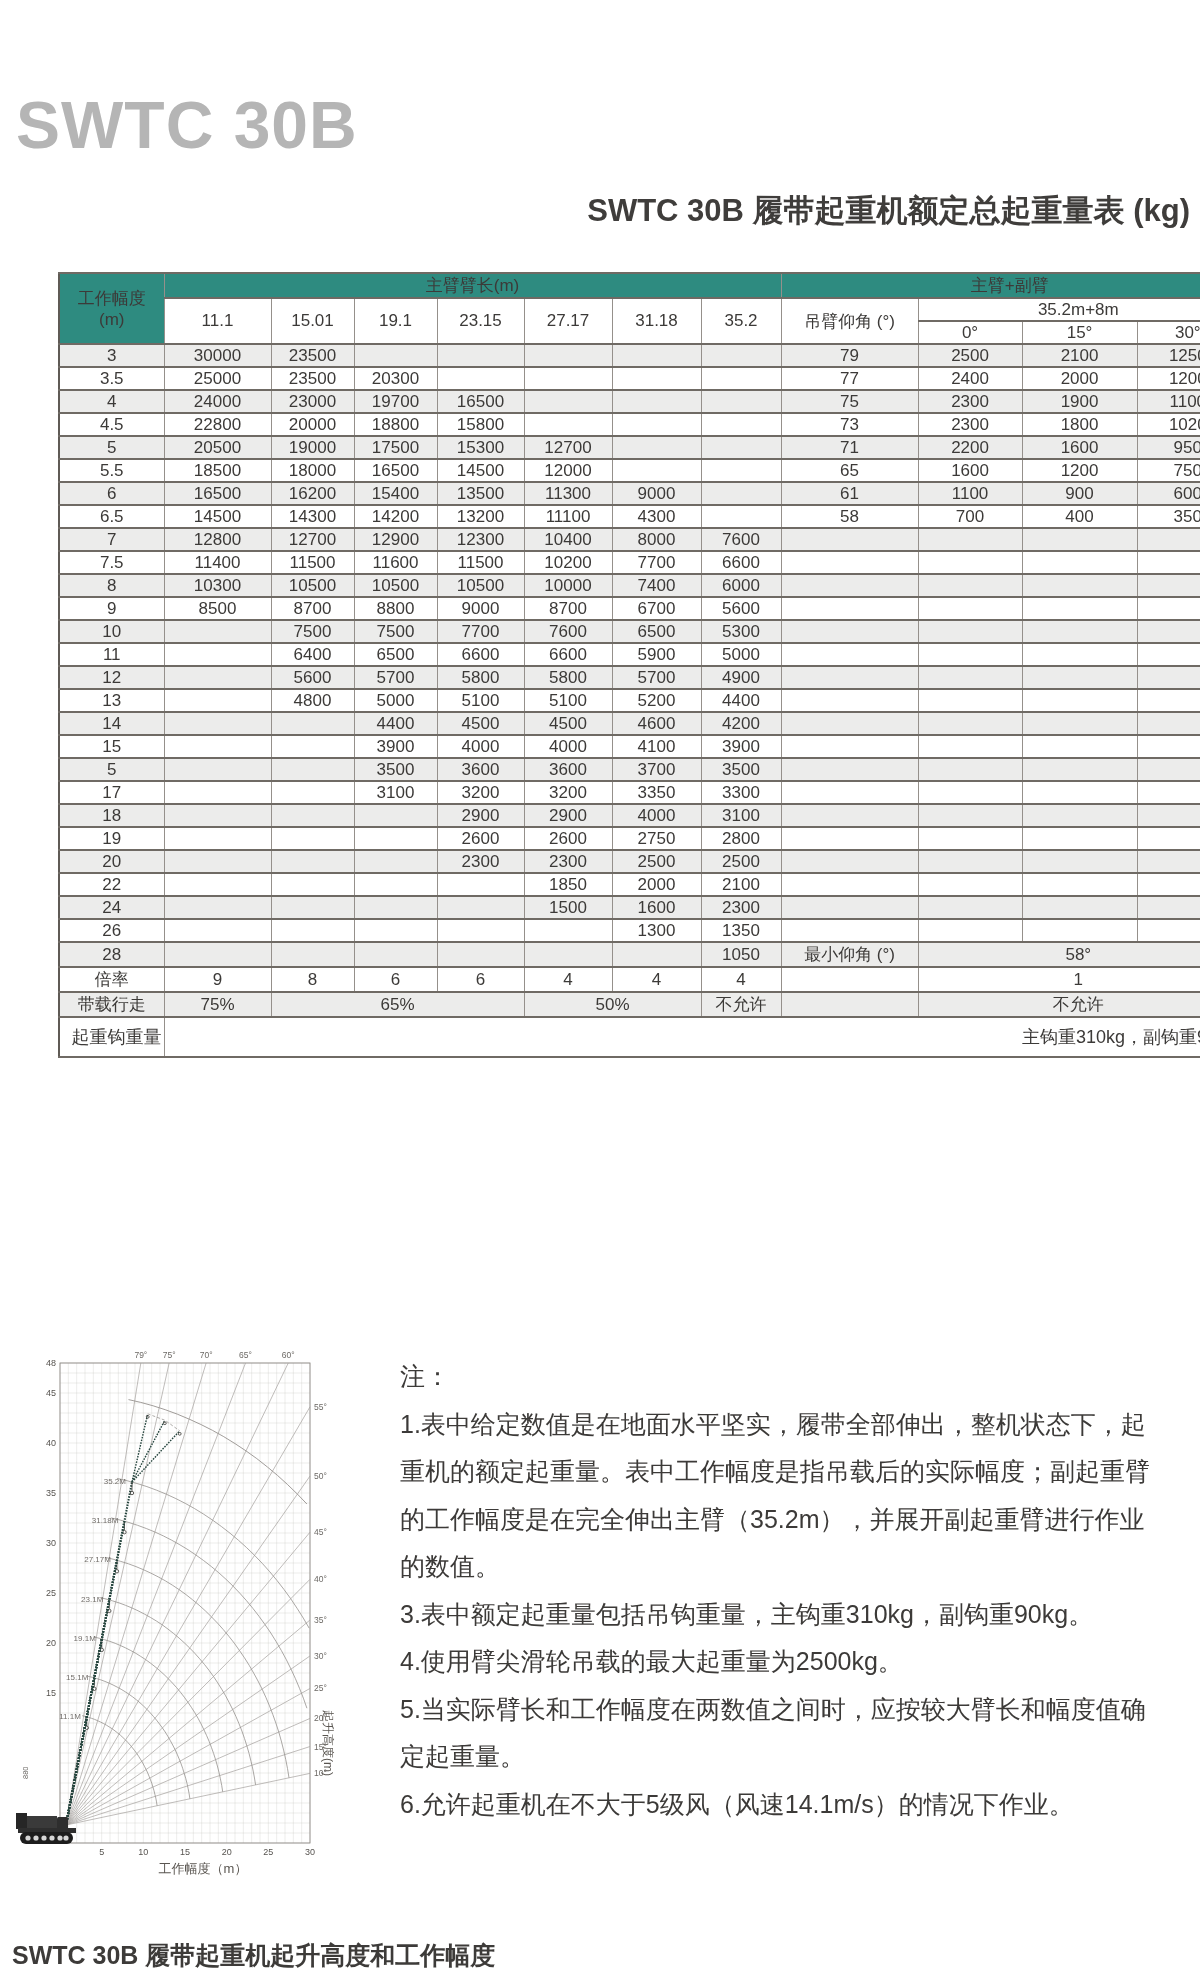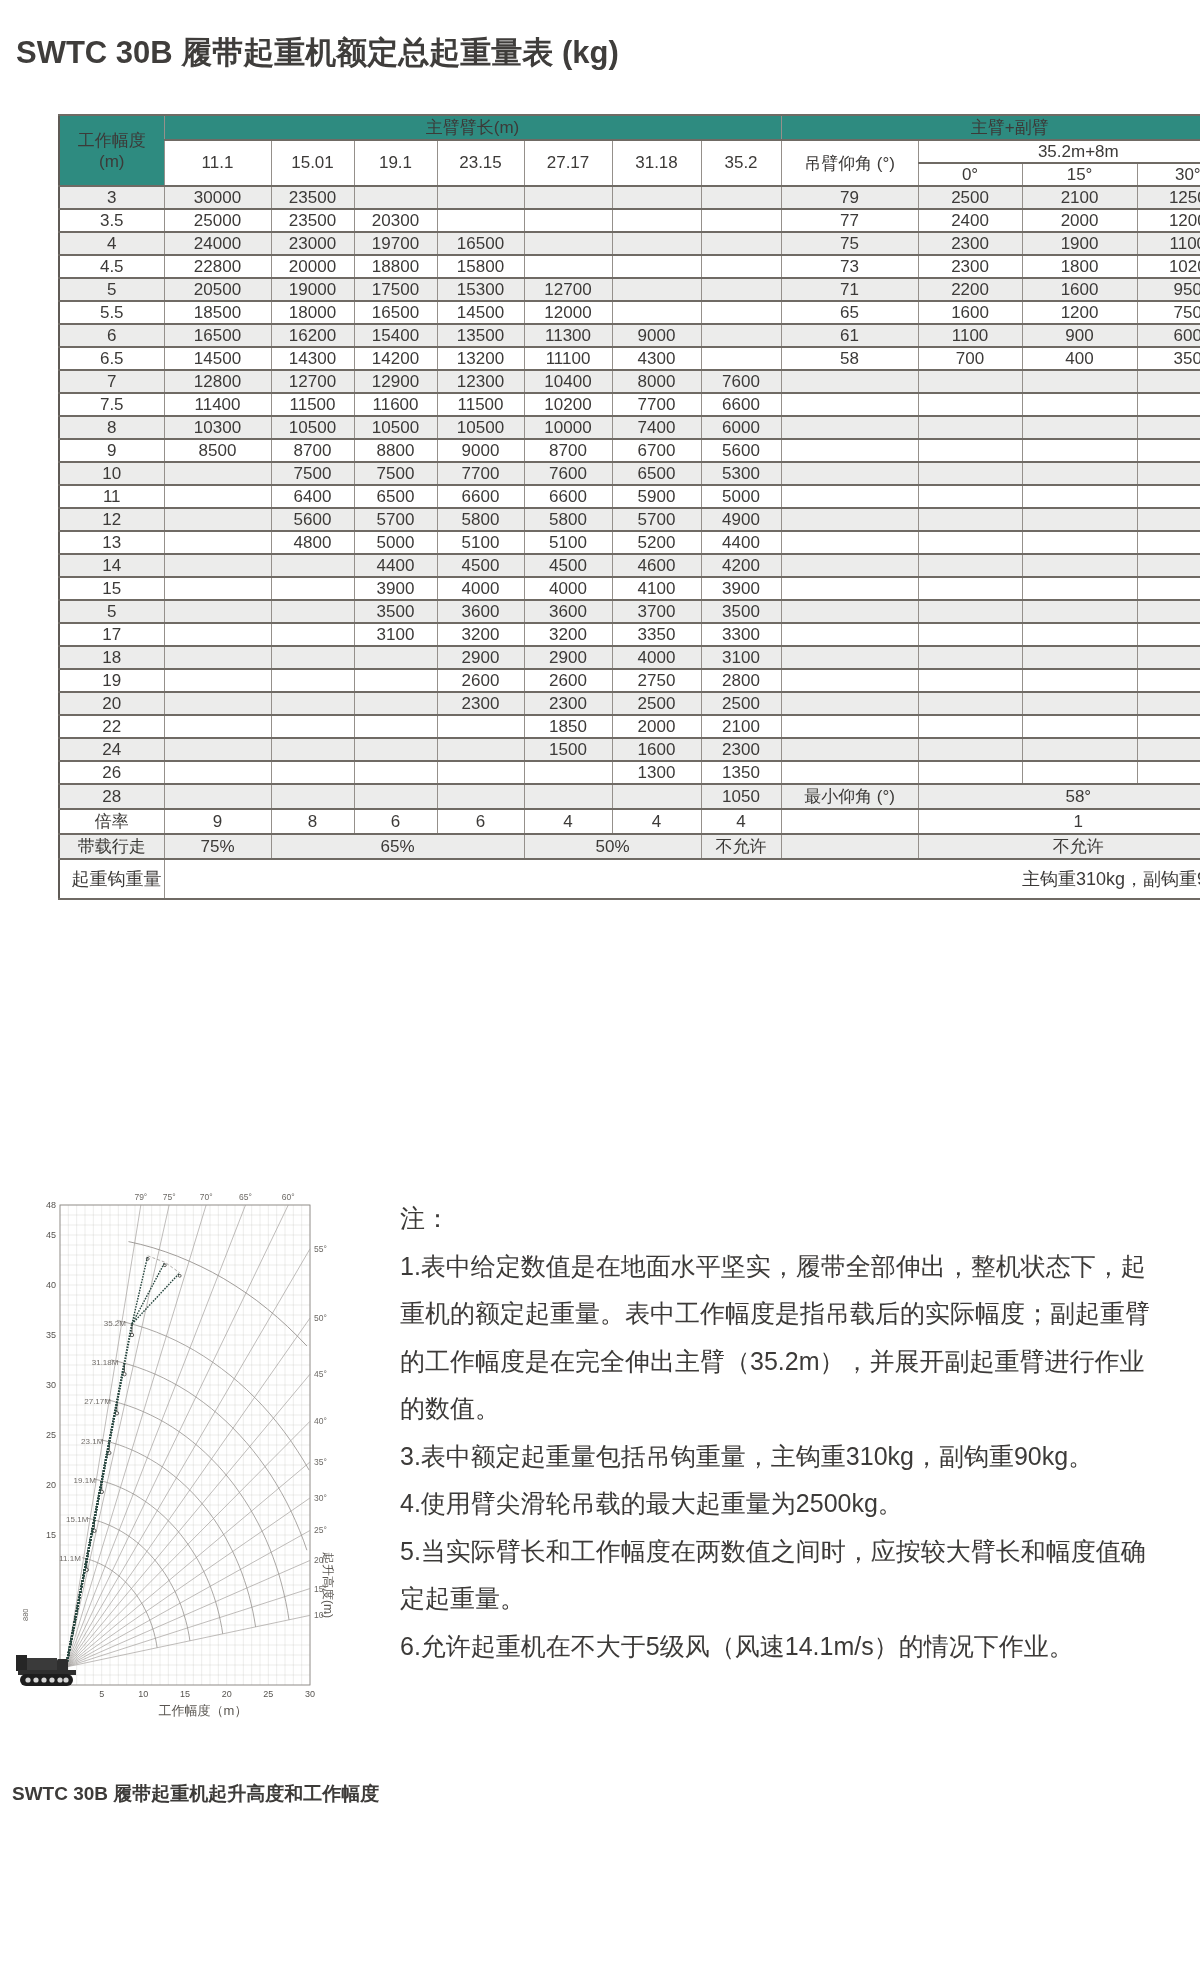--- a/index.html
+++ b/index.html
@@ -17,20 +17,21 @@
     line-height: 1;
     font-weight: 600;
     color: #b5b5b5;
     letter-spacing: 1px;
   }
   .page-title {
     margin: 32px 0 40px 6px;
     font-size: 31px;
     font-weight: 700;
     color: #3f3d3b;
+    text-align: right;
   }
 
   table.cap {
     width: 1180px;
     border-collapse: collapse;
     table-layout: fixed;
     border: 2px solid #5f5a55;
     margin-left: 48px;
   }
   table.cap th, table.cap td {
@@ -64,39 +65,40 @@
   .bottom {
     margin-top: 285px;
     display: flex;
     align-items: flex-start;
     gap: 40px;
   }
   .fig-col { width: 350px; flex: none; padding-left: 2px; }
   .fig-col svg { display: block; }
   .fig-caption {
     margin-top: 16px;
-    font-size: 19px;
+    font-size: 25px;
     font-weight: 700;
     color: #3d3b39;
     white-space: nowrap;
   }
   .notes {
     width: 768px;
     padding-top: 10px;
     font-size: 25px;
     line-height: 1.9;
     color: #3c3a38;
   }
   .notes p { margin: 0; }
 </style>
 </head>
 <body>
 
 <div class="page">
 
+  <h1 class="model-title">SWTC 30B</h1>
   <h2 class="page-title">SWTC 30B 履带起重机额定总起重量表 (kg)</h2>
 
   <table class="cap">
     <colgroup>
       <col style="width:105px">
         <col style="width:107px">
         <col style="width:83px">
         <col style="width:83px">
       <col style="width:87px">
         <col style="width:88px">

